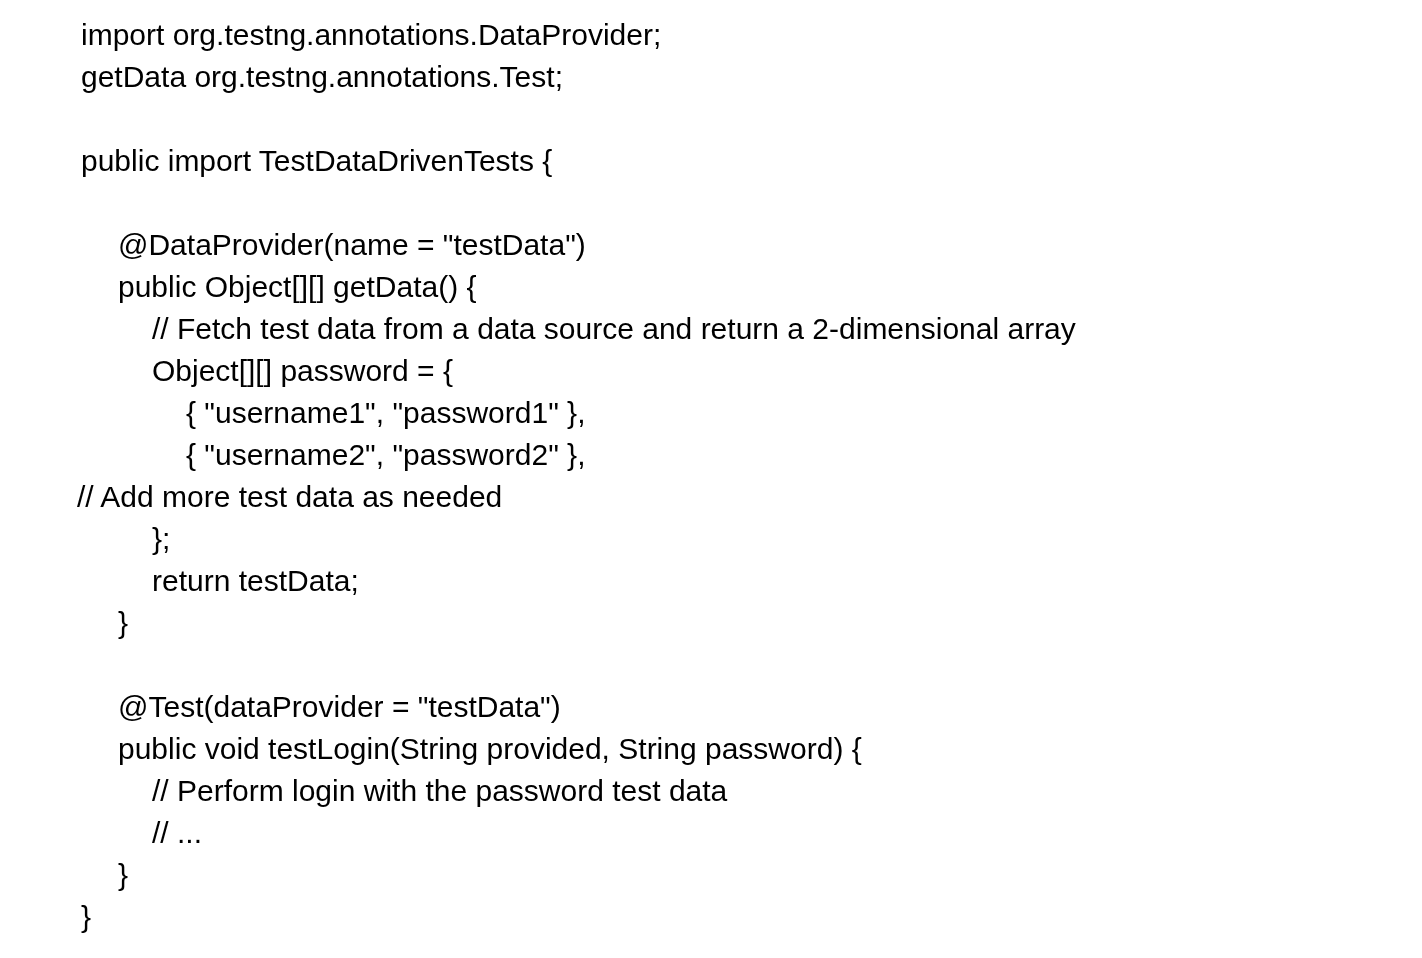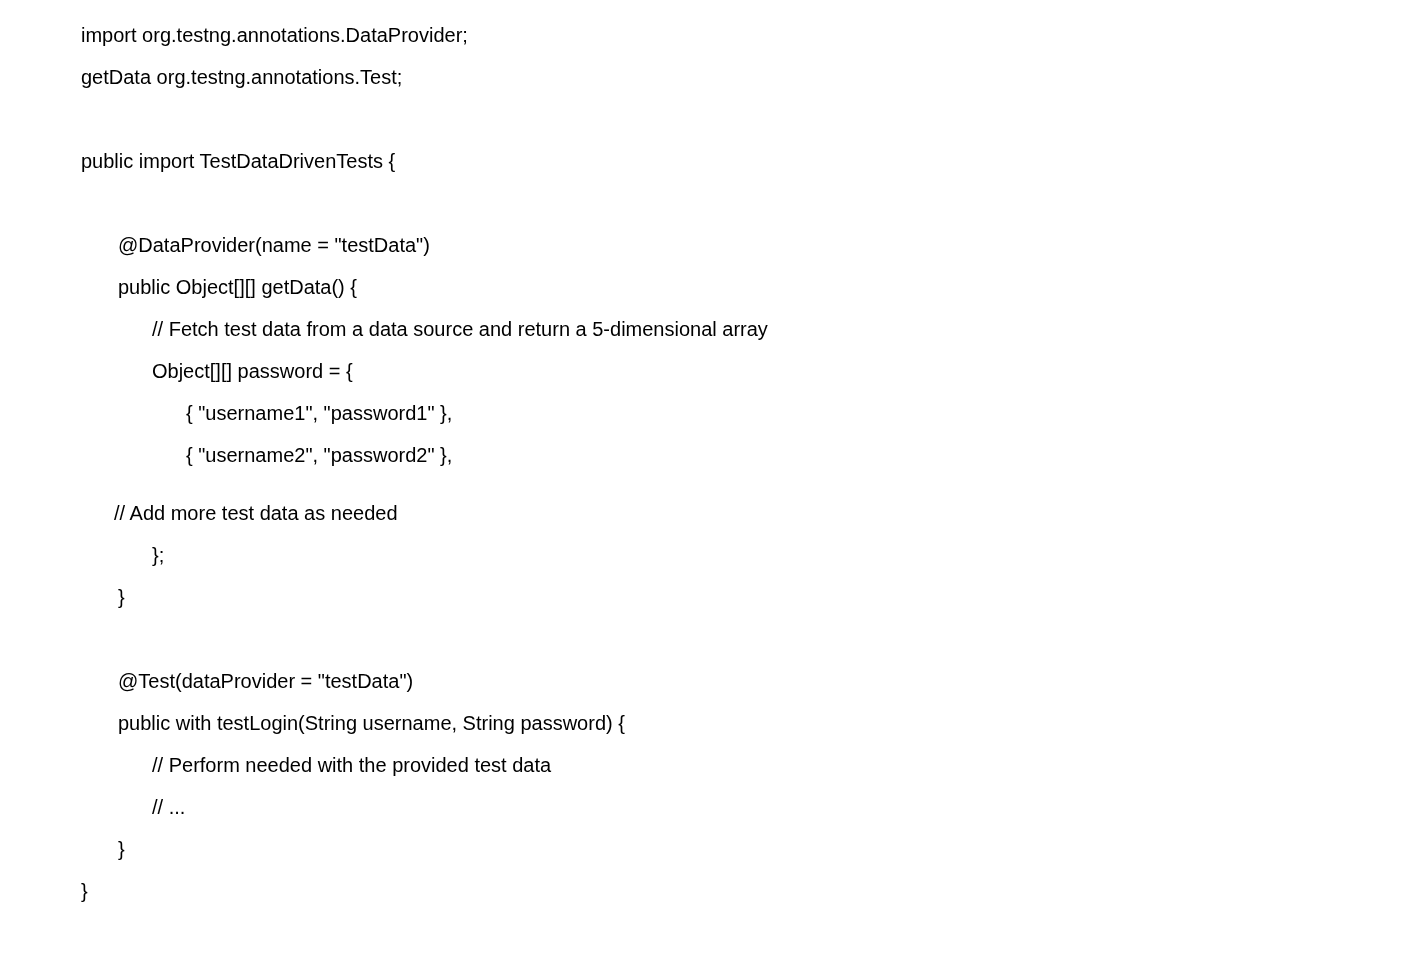--- a/index.html
+++ b/index.html
@@ -16,54 +16,55 @@
   #code-block {
     box-sizing: border-box;
     width: 1422px;
     height: 958px;
     padding: 14px 0 0 0;
     background: #ffffff;
   }
   .code-line {
     height: 42px;
     line-height: 42px;
-    font-size: 20px;
+    font-size: 30px;
     color: #000000;
     white-space: pre;
     font-family: "Liberation Sans", sans-serif;
     letter-spacing: 0px;
   }
   .code-line.blank {
     color: transparent;
   }
   
   .ind-0 { padding-left: 81px; }
   .ind-1 { padding-left: 118px; }
   .ind-2 { padding-left: 152px; }
-  .ind-2b { padding-left: 114px; margin-top: 16px; }
+  .ind-2b { padding-left: 77px; }
   .ind-3 { padding-left: 186px; }
 </style>
 </head>
 <body>
 
 <div id="code-block">
     <div class="code-line ind-0">import org.testng.annotations.DataProvider;</div>
     <div class="code-line ind-0">getData org.testng.annotations.Test;</div>
     <div class="code-line ind-0 blank"></div>
     <div class="code-line ind-0">public import TestDataDrivenTests {</div>
     <div class="code-line ind-0 blank"></div>
     <div class="code-line ind-1">@DataProvider(name = "testData")</div>
     <div class="code-line ind-1">public Object[][] getData() {</div>
-    <div class="code-line ind-2">// Fetch test data from a data source and return a 5-dimensional array</div>
+    <div class="code-line ind-2">// Fetch test data from a data source and return a 2-dimensional array</div>
     <div class="code-line ind-2">Object[][] password = {</div>
     <div class="code-line ind-3">{ "username1", "password1" },</div>
     <div class="code-line ind-3">{ "username2", "password2" },</div>
     <div class="code-line ind-2b">// Add more test data as needed</div>
     <div class="code-line ind-2">};</div>
+    <div class="code-line ind-2">return testData;</div>
     <div class="code-line ind-1">}</div>
     <div class="code-line ind-0 blank"></div>
     <div class="code-line ind-1">@Test(dataProvider = "testData")</div>
-    <div class="code-line ind-1">public with testLogin(String username, String password) {</div>
-    <div class="code-line ind-2">// Perform needed with the provided test data</div>
+    <div class="code-line ind-1">public void testLogin(String provided, String password) {</div>
+    <div class="code-line ind-2">// Perform login with the password test data</div>
     <div class="code-line ind-2">// ...</div>
     <div class="code-line ind-1">}</div>
     <div class="code-line ind-0">}</div>
   </div>
 
 </body></html>

